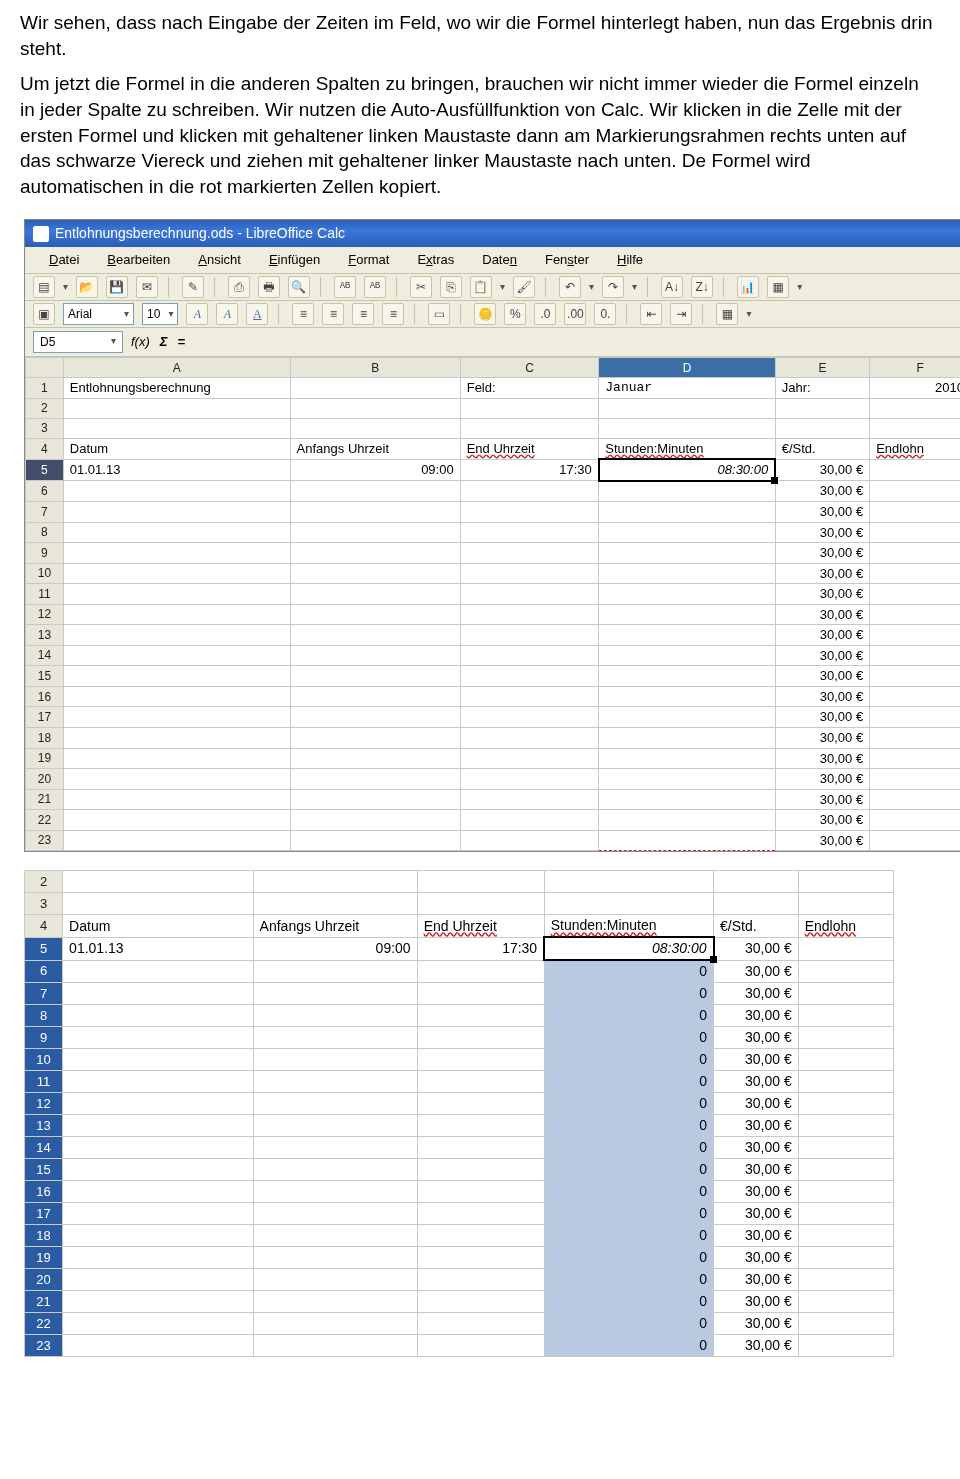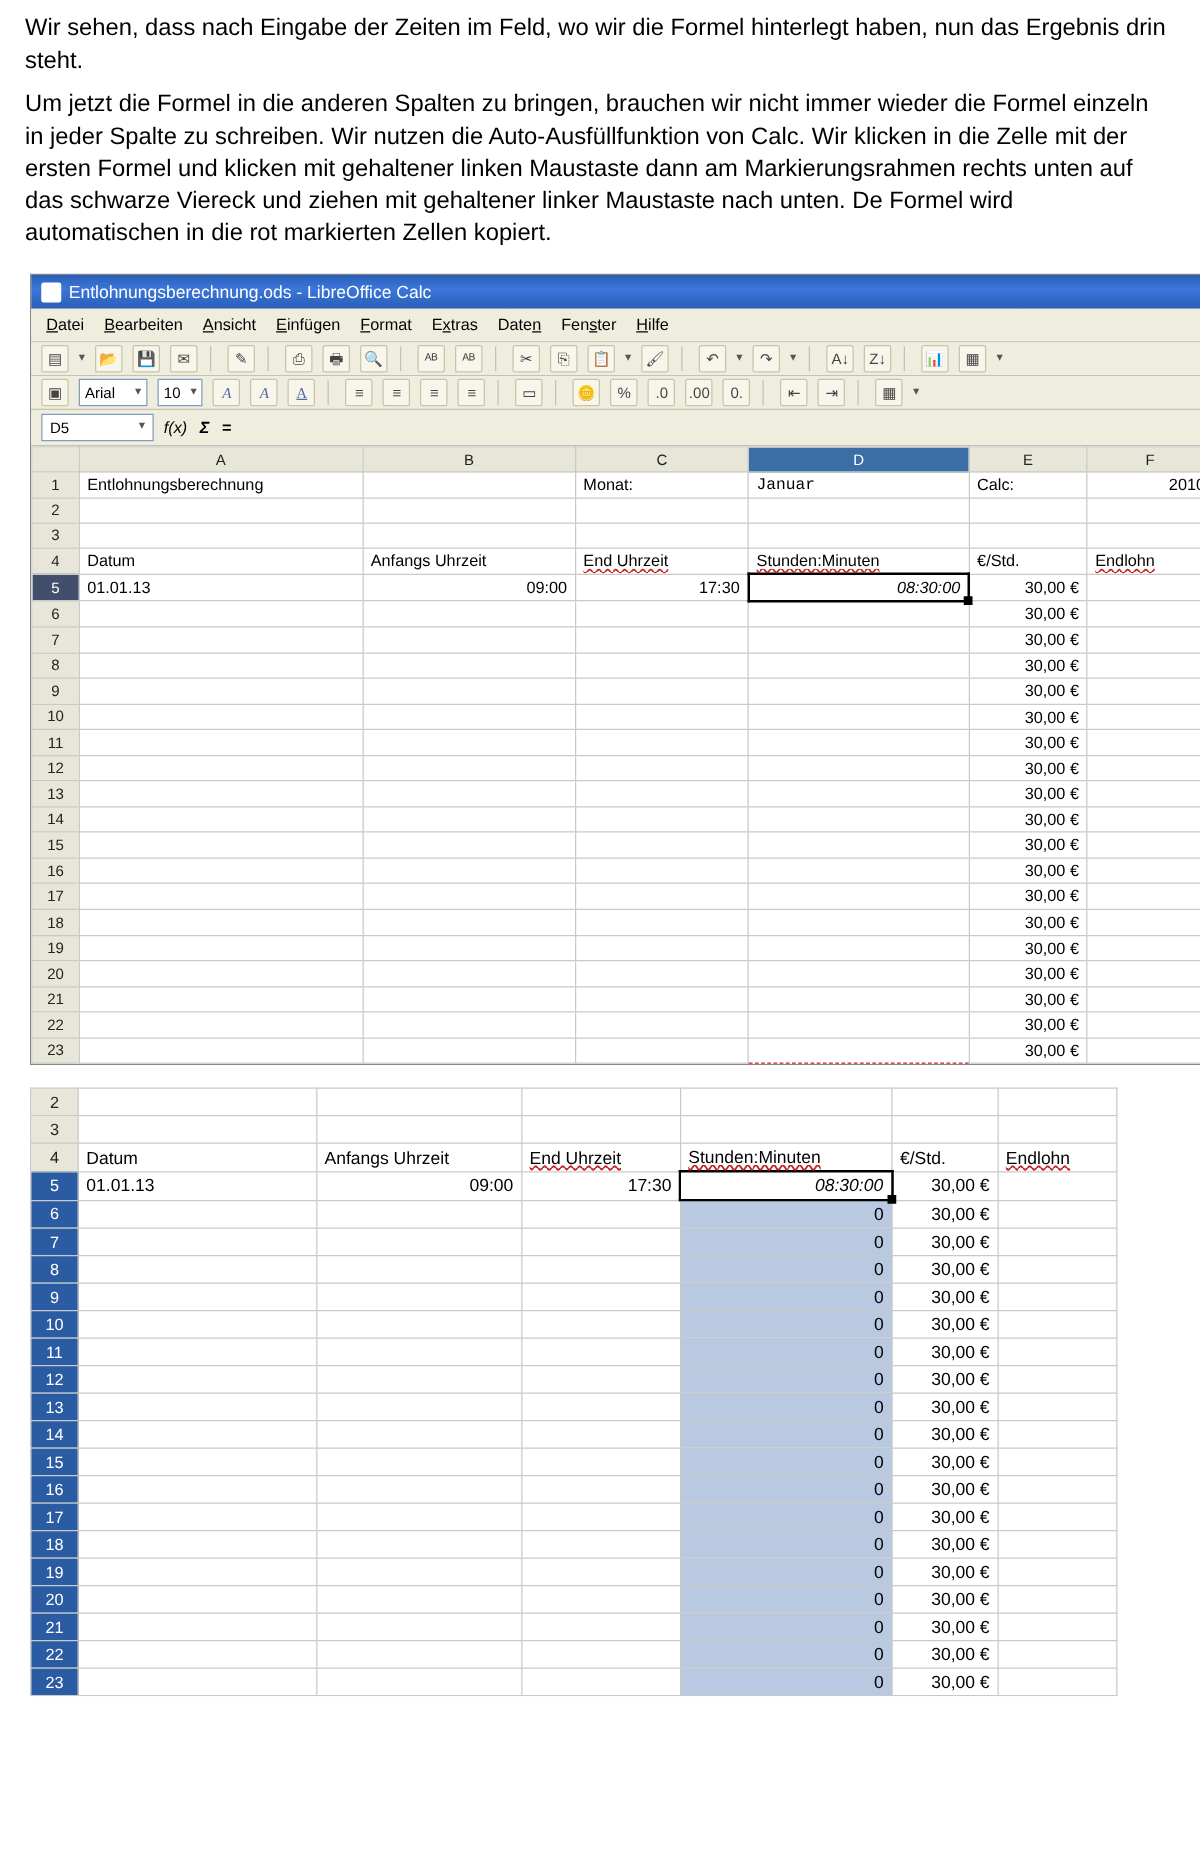--- a/index.html
+++ b/index.html
@@ -37,42 +37,42 @@
     display: inline-block;
   }
   .menubar, .toolbar, .fontbar {
     background: #efedde;
     border-bottom: 1px solid #c5c2ae;
     padding: 2px 8px;
     display: flex;
     align-items: center;
     gap: 8px;
   }
-  .menubar span { padding: 2px 4px; }
+  .menubar span { padding: 2px 4px; margin-left: 12px; }
   .menubar span u { text-decoration: underline; }
   .tbtn {
     width: 22px; height: 22px;
     background: #f8f6eb;
     border: 1px solid #c8c4ac;
     border-radius: 2px;
     display: inline-flex;
     align-items: center;
     justify-content: center;
     font-size: 12px;
     color: #444;
   }
   .sep { width: 4px; height: 20px; border-left: 1px solid #c5c2ae; margin: 0 2px; }
   .fontinput {
     border: 1px solid #7f9db9;
     background: #fff;
     padding: 2px 4px;
     font-size: 12px;
     display: inline-flex;
     align-items: center;
-    gap: 16px;
+    gap: 32px;
   }
   .dd { font-size: 10px; color: #555; }
 
   .formulabar {
     background: #efedde;
     border-bottom: 1px solid #c5c2ae;
     padding: 3px 8px;
     display: flex;
     align-items: center;
     gap: 6px;
@@ -299,23 +299,23 @@
       <th class="colD colhead-sel">D</th>
       <th class="colE">E</th>
       <th class="colF">F</th>
     </tr>
     </tbody>
       <tbody id="grid1-body">
         <tr>
           <td class="rowhead">1</td>
           <td>Entlohnungsberechnung</td>
           <td class="rcell"></td>
-          <td class="">Monat:</td>
+          <td class="">Feld:</td>
           <td class="" style="text-align: left; font-family: Liberation Mono, monospace;">Januar</td>
-          <td class="" style="text-align: left;">Calc:</td>
+          <td class="" style="text-align: left;">Jahr:</td>
           <td class="rcell">2010</td>
         </tr>
         <tr>
           <td class="rowhead">2</td>
           <td></td>
           <td class="rcell"></td>
           <td class="rcell"></td>
           <td class="rcell"></td>
           <td class="rcell"></td>
           <td class="rcell"></td>

